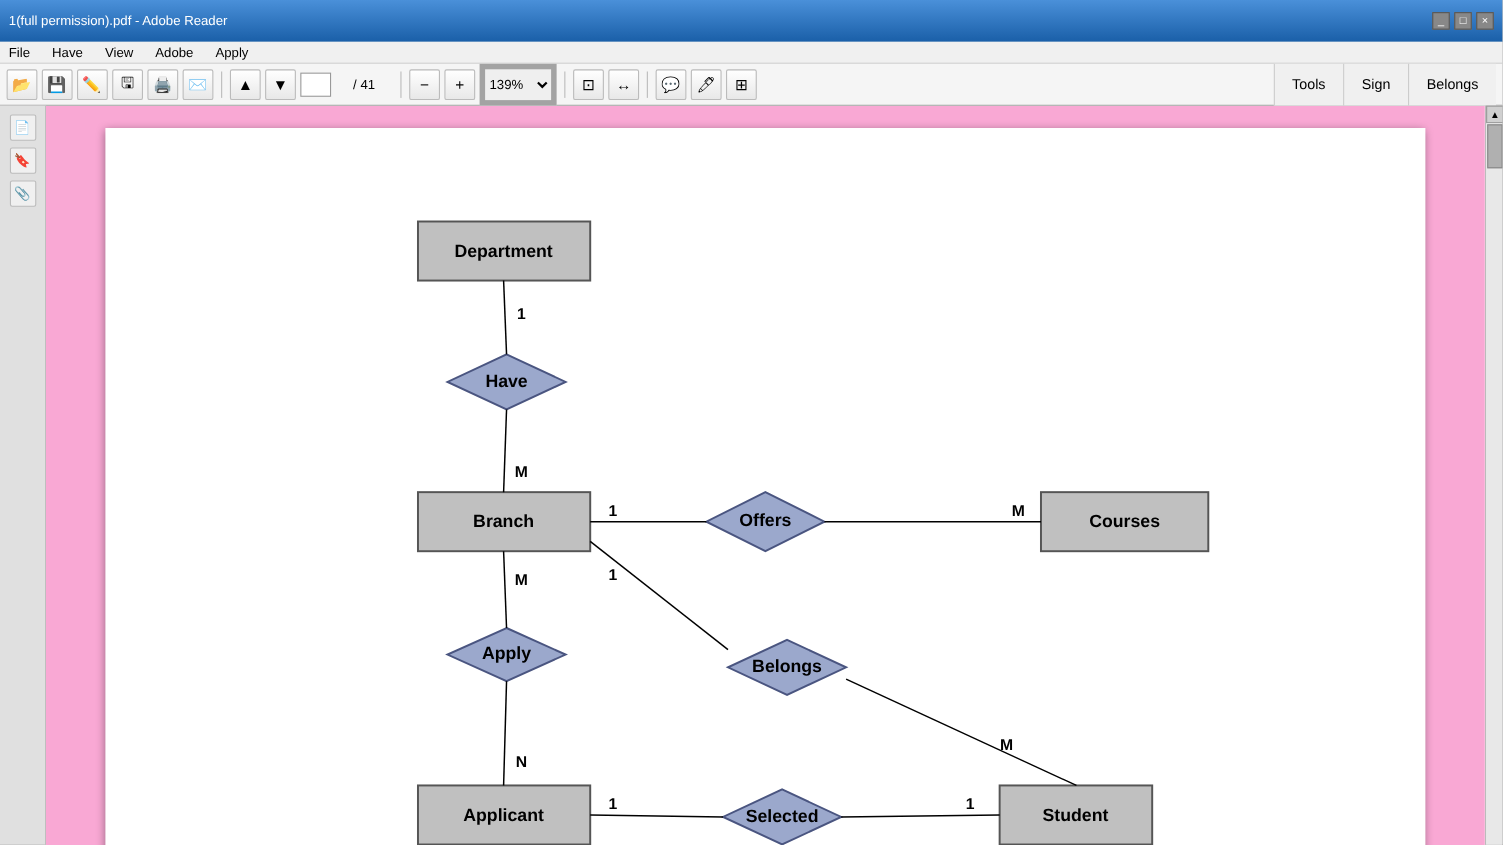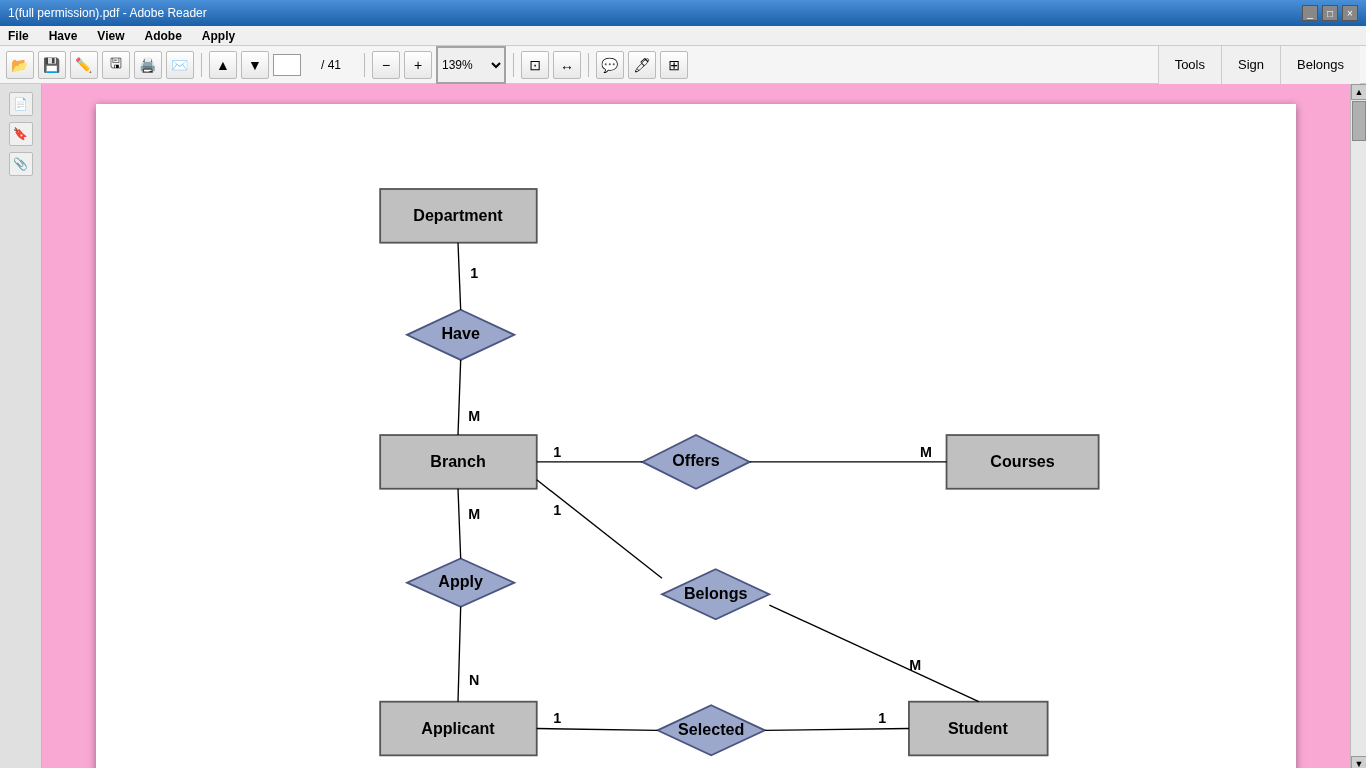--- a/index.html
+++ b/index.html
@@ -2,21 +2,21 @@
 <html><head>
   <meta charset="utf-8">
   <style>
     * { margin: 0; padding: 0; box-sizing: border-box; }
     body { width: 1366px; height: 768px; overflow: hidden; font-family: Arial, sans-serif; background: #f0f0f0; }
 
     
     #titlebar {
       background: linear-gradient(to bottom, #4a90d9, #1a5fa8);
       color: white;
-      height: 26px;
+      height: 38px;
       display: flex;
       align-items: center;
       padding: 0 8px;
       font-size: 12px;
       justify-content: space-between;
       text-align: right;
     }
     #titlebar-controls { display: flex; gap: 4px; }
     #titlebar-controls span {
       width: 16px; height: 16px; background: #888; border: 1px solid #555;
@@ -26,21 +26,20 @@
     
     #menubar {
       background: #f0f0f0;
       height: 20px;
       display: flex;
       align-items: center;
       padding: 0 4px;
       border-bottom: 1px solid #ccc;
       font-size: 12px;
       gap: 12px;
-      font-weight: bold;
     }
     .menu-item { cursor: pointer; padding: 0 4px; }
 
     
     #toolbar {
       background: #f5f5f5;
       height: 38px;
       border-bottom: 1px solid #ccc;
       display: flex;
       align-items: center;
@@ -54,21 +53,21 @@
       border-radius: 2px;
       display: flex; align-items: center; justify-content: center;
       cursor: pointer; font-size: 14px;
     }
     .tb-sep { width: 1px; height: 24px; background: #bbb; margin: 0 3px; }
     .page-input {
       width: 28px; height: 22px; border: 1px solid #999; text-align: center; font-size: 12px;
     }
     .page-total { font-size: 12px; margin: 0 16px; }
     .zoom-select {
-      width: 70px; height: 38px; border: 2px solid #a3a3a3; font-size: 12px;
+      width: 70px; height: 38px; border: 5px solid #a3a3a3; font-size: 12px;
     }
 
     
     #right-tools {
       margin-left: auto;
       display: flex;
       gap: 0;
       align-items: center;
     }
     .rt-btn {

